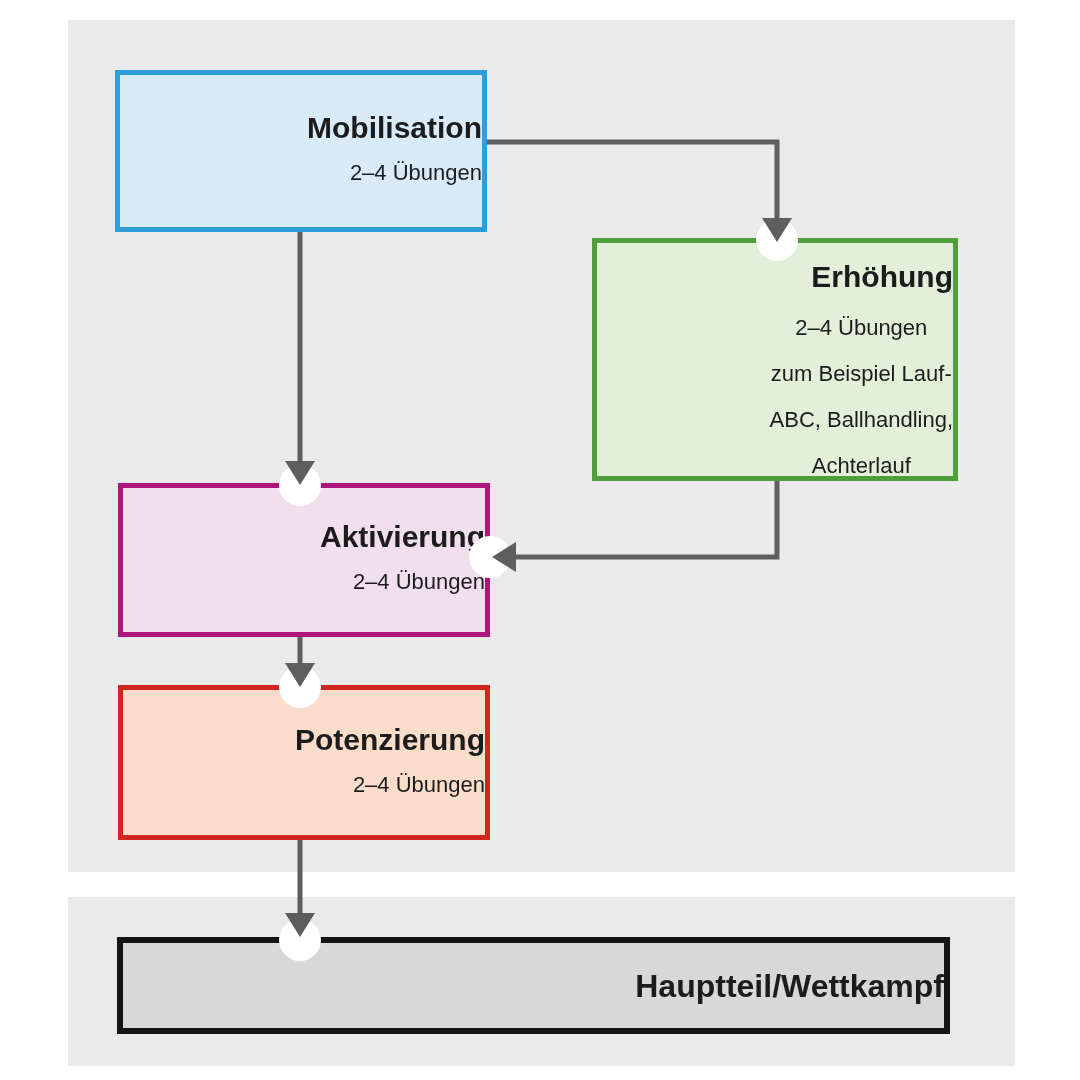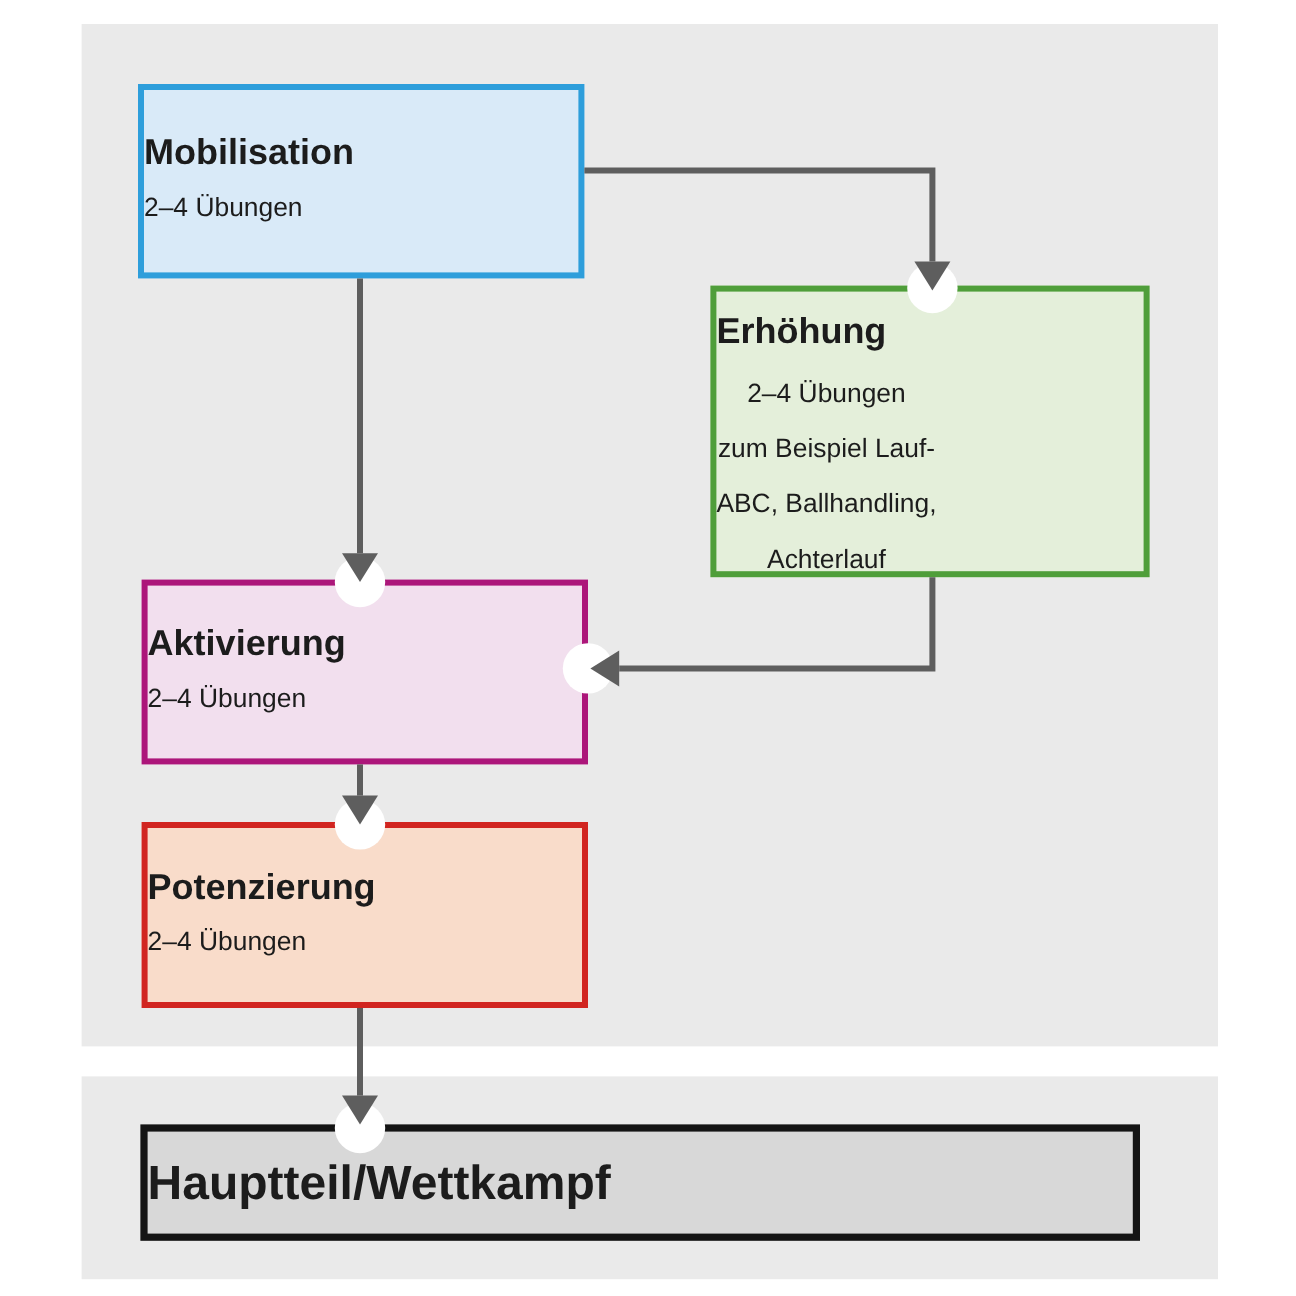--- a/index.html
+++ b/index.html
@@ -23,21 +23,21 @@
     background: #eaeaea;
   }
   .panel-top    { top: 20px;  height: 852px; }
   .panel-bottom { top: 897px; height: 169px; }
 
   .box {
     position: absolute;
     box-sizing: border-box;
     display: flex;
     flex-direction: column;
-    align-items: flex-start;
+    align-items: flex-end;
     justify-content: center;
     text-align: center;
     z-index: 2;
   }
   .box-title {
     font-weight: bold;
     font-size: 30px;
     line-height: 44px;
   }
   .box-body {
@@ -60,21 +60,21 @@
     background: #f2dfee; border: 5px solid #ac167a;
   }
   .box-potenzierung {
     left: 118px; top: 685px; width: 372px; height: 155px;
     background: #f9dcca; border: 5px solid #d12520;
   }
   .box-hauptteil {
     left: 117px; top: 937px; width: 833px; height: 97px;
     background: #d8d8d8; border: 6px solid #141414;
   }
-  .box-hauptteil .box-title { font-size: 40px; }
+  .box-hauptteil .box-title { font-size: 32px; }
 
   .connectors {
     position: absolute;
     left: 0; top: 0;
     width: 1080px;
     height: 1080px;
     z-index: 3;
     pointer-events: none;
   }
   .stem {

